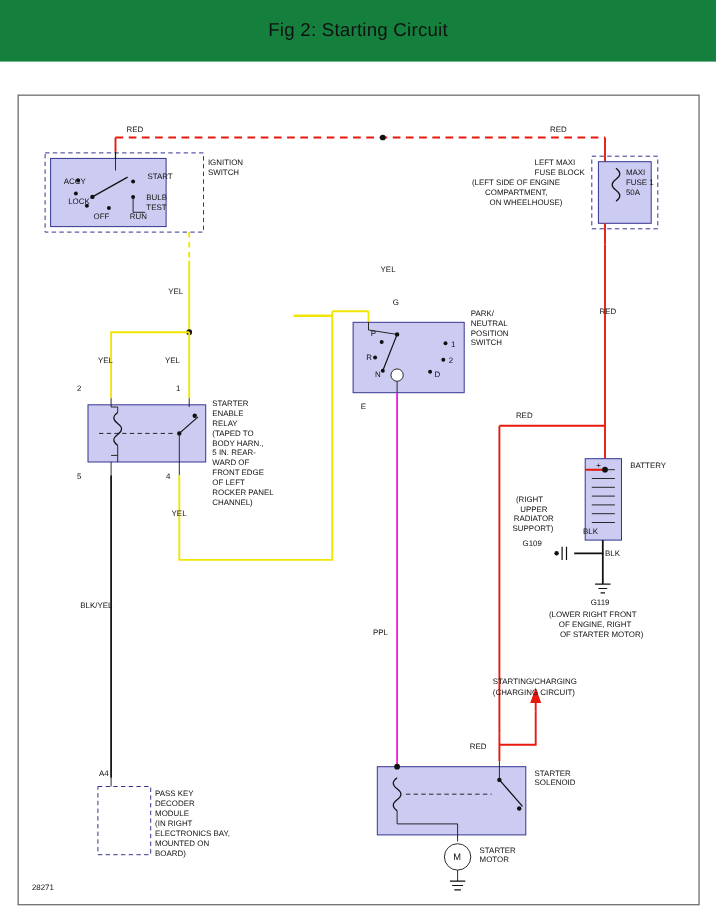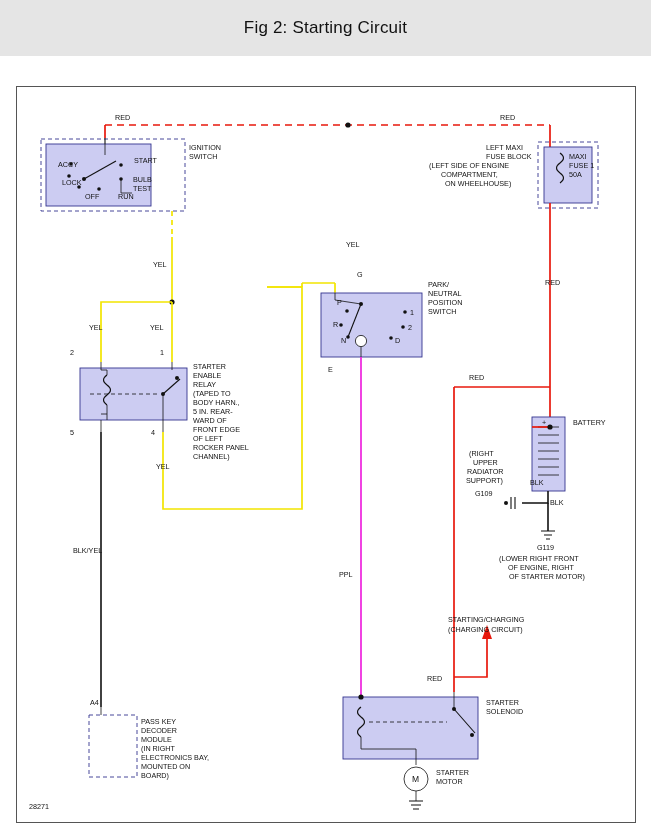--- a/index.html
+++ b/index.html
@@ -5,21 +5,21 @@
   html,body{margin:0;padding:0;}
   body{
     width:651px;height:839px;
     background:#ffffff;
     font-family:"Liberation Sans", sans-serif;
     position:relative;
     overflow:hidden;
   }
   #header{
     position:absolute;left:0;top:0;width:651px;height:56px;
-    background:#e5e5e5;
+    background:#15803d;
     display:flex;align-items:center;justify-content:center;
   }
   #header .title{
     font-size:17px;color:#111;letter-spacing:.2px;
   }
   #canvas{
     position:absolute;left:16px;top:86px;width:618px;height:735px;
     border:1px solid #555;background:#fff;
   }
   svg{display:block;}

